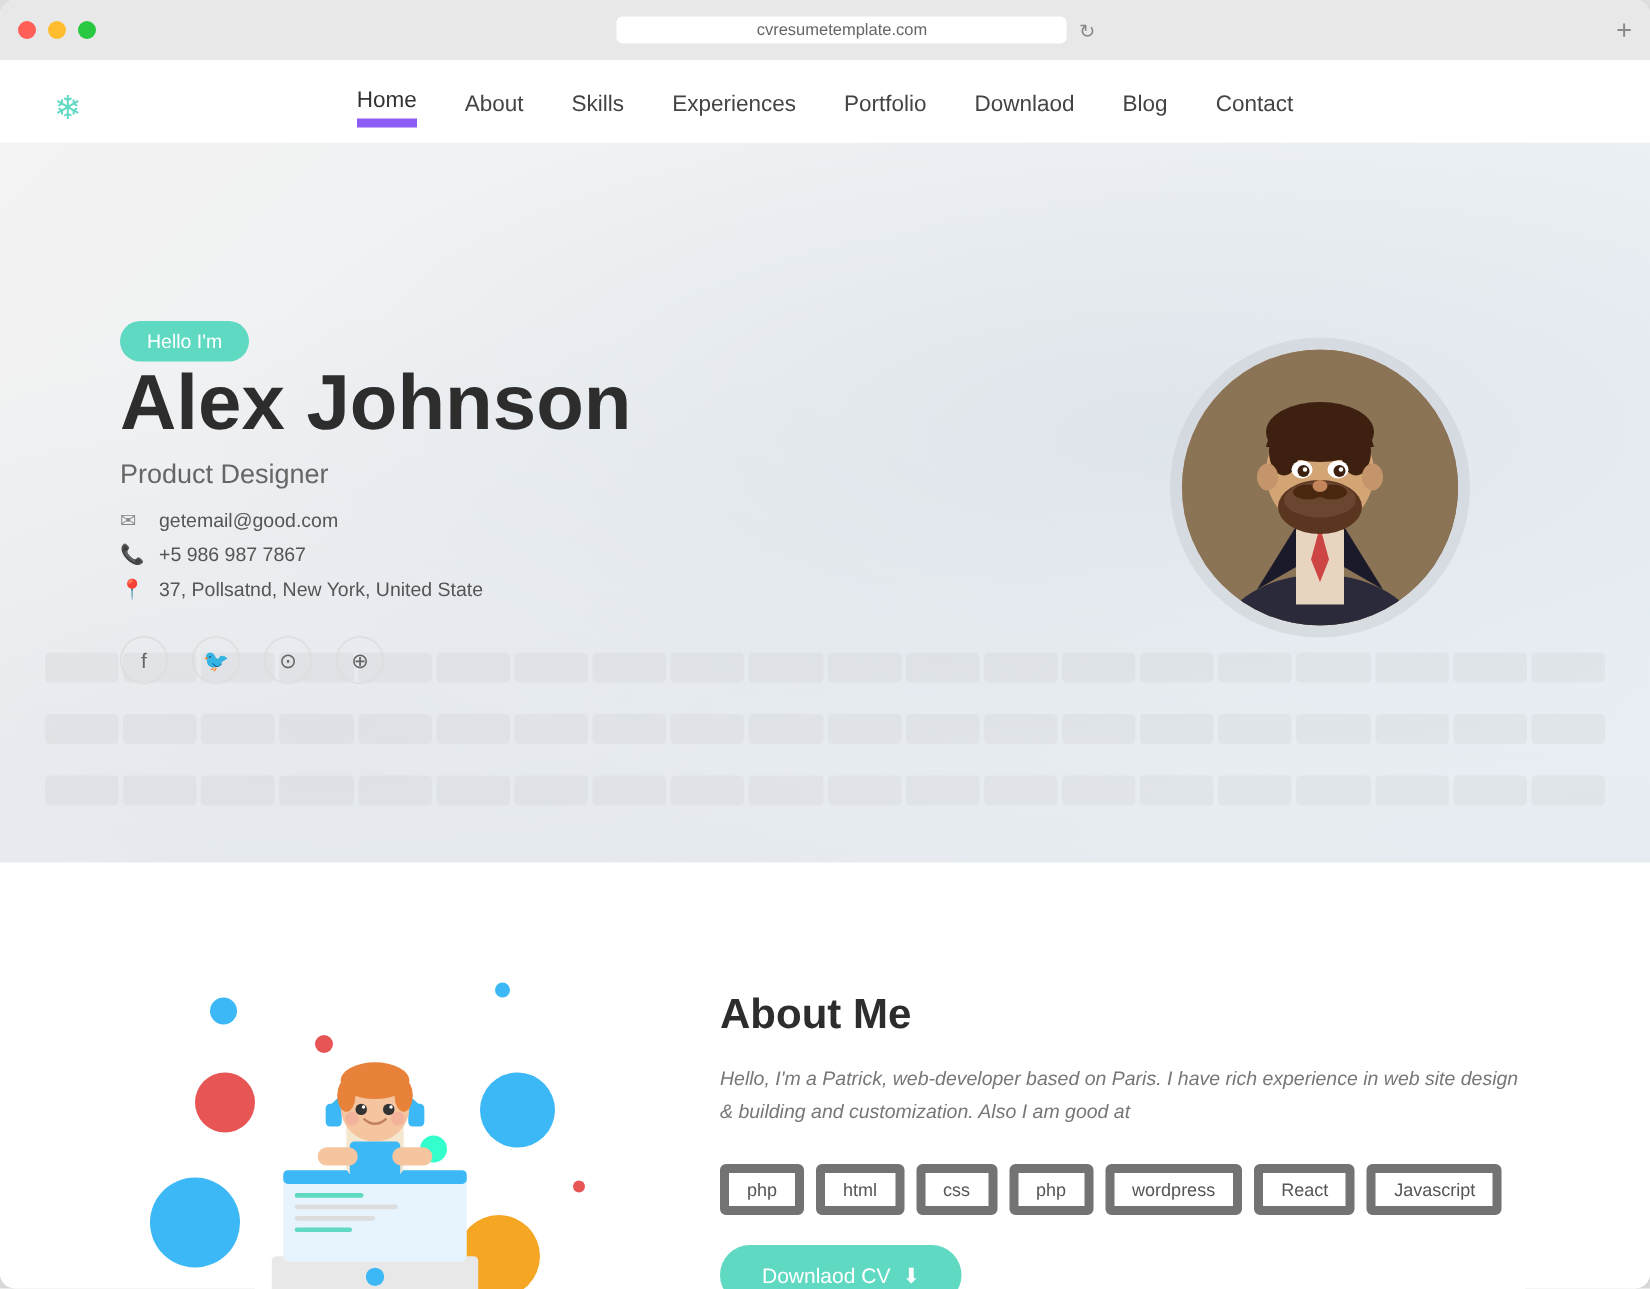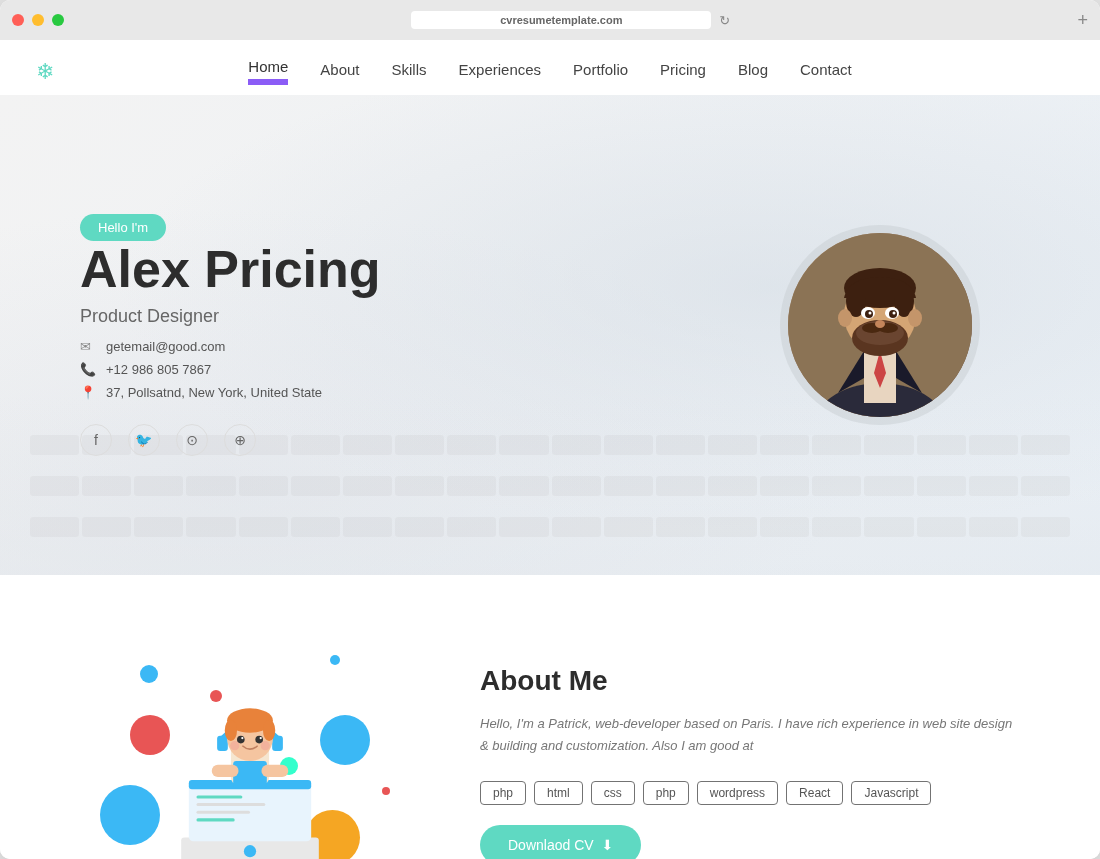--- a/index.html
+++ b/index.html
@@ -52,21 +52,20 @@
     }
 
     .address-bar {
       background: #fff;
       border-radius: 4px;
       padding: 3px 12px;
       font-size: 11px;
       color: #666;
       width: 300px;
       text-align: center;
-      font-weight: bold;
     }
 
     .refresh-icon {
       color: #888;
       font-size: 13px;
     }
 
     .new-tab-btn {
       margin-left: auto;
       color: #888;
@@ -301,21 +300,21 @@
     }
 
     .skills-tags {
       display: flex;
       flex-wrap: wrap;
       gap: 8px;
       margin-bottom: 20px;
     }
 
     .skill-tag {
-      border: 1px solid #737373;
+      border: 6px solid #737373;
       border-radius: 4px;
       padding: 4px 12px;
       font-size: 12px;
       color: #555;
       cursor: pointer;
     }
 
     .download-btn {
       background: #5fd9c2;
       color: #fff;
@@ -347,21 +346,21 @@
 
   <div class="page-content">
 
     <nav>
       <span class="nav-logo">❄</span>
       <a class="nav-item active">Home</a>
       <a class="nav-item">About</a>
       <a class="nav-item">Skills</a>
       <a class="nav-item">Experiences</a>
       <a class="nav-item">Portfolio</a>
-      <a class="nav-item">Pricing</a>
+      <a class="nav-item">Downlaod</a>
       <a class="nav-item">Blog</a>
       <a class="nav-item">Contact</a>
     </nav>
 
     <div class="hero">
       <div class="hero-bg"></div>
 
       <div class="keyboard-overlay">
         <div class="keyboard-keys">
           <div class="key"></div>
@@ -422,31 +421,31 @@
             <div class="key"></div>
           <div class="key"></div>
             <div class="key"></div>
             <div class="key"></div>
             <div class="key"></div>
         </div>
       </div>
 
       <div class="hero-content">
         <div class="hello-badge">Hello I'm</div>
-        <h1 class="hero-name">Alex Pricing</h1>
+        <h1 class="hero-name">Alex Johnson</h1>
         <p class="hero-title">Product Designer</p>
 
         <div class="contact-info">
           <div class="contact-item">
             <span class="contact-icon">✉</span>
             <span>getemail@good.com</span>
           </div>
           <div class="contact-item">
             <span class="contact-icon">📞</span>
-            <span>+12 986 805 7867</span>
+            <span>+5 986 987 7867</span>
           </div>
           <div class="contact-item">
             <span class="contact-icon">📍</span>
             <span>37, Pollsatnd, New York, United State</span>
           </div>
         </div>
 
         <div class="social-icons">
           <a class="social-icon">f</a>
           <a class="social-icon">🐦</a>

